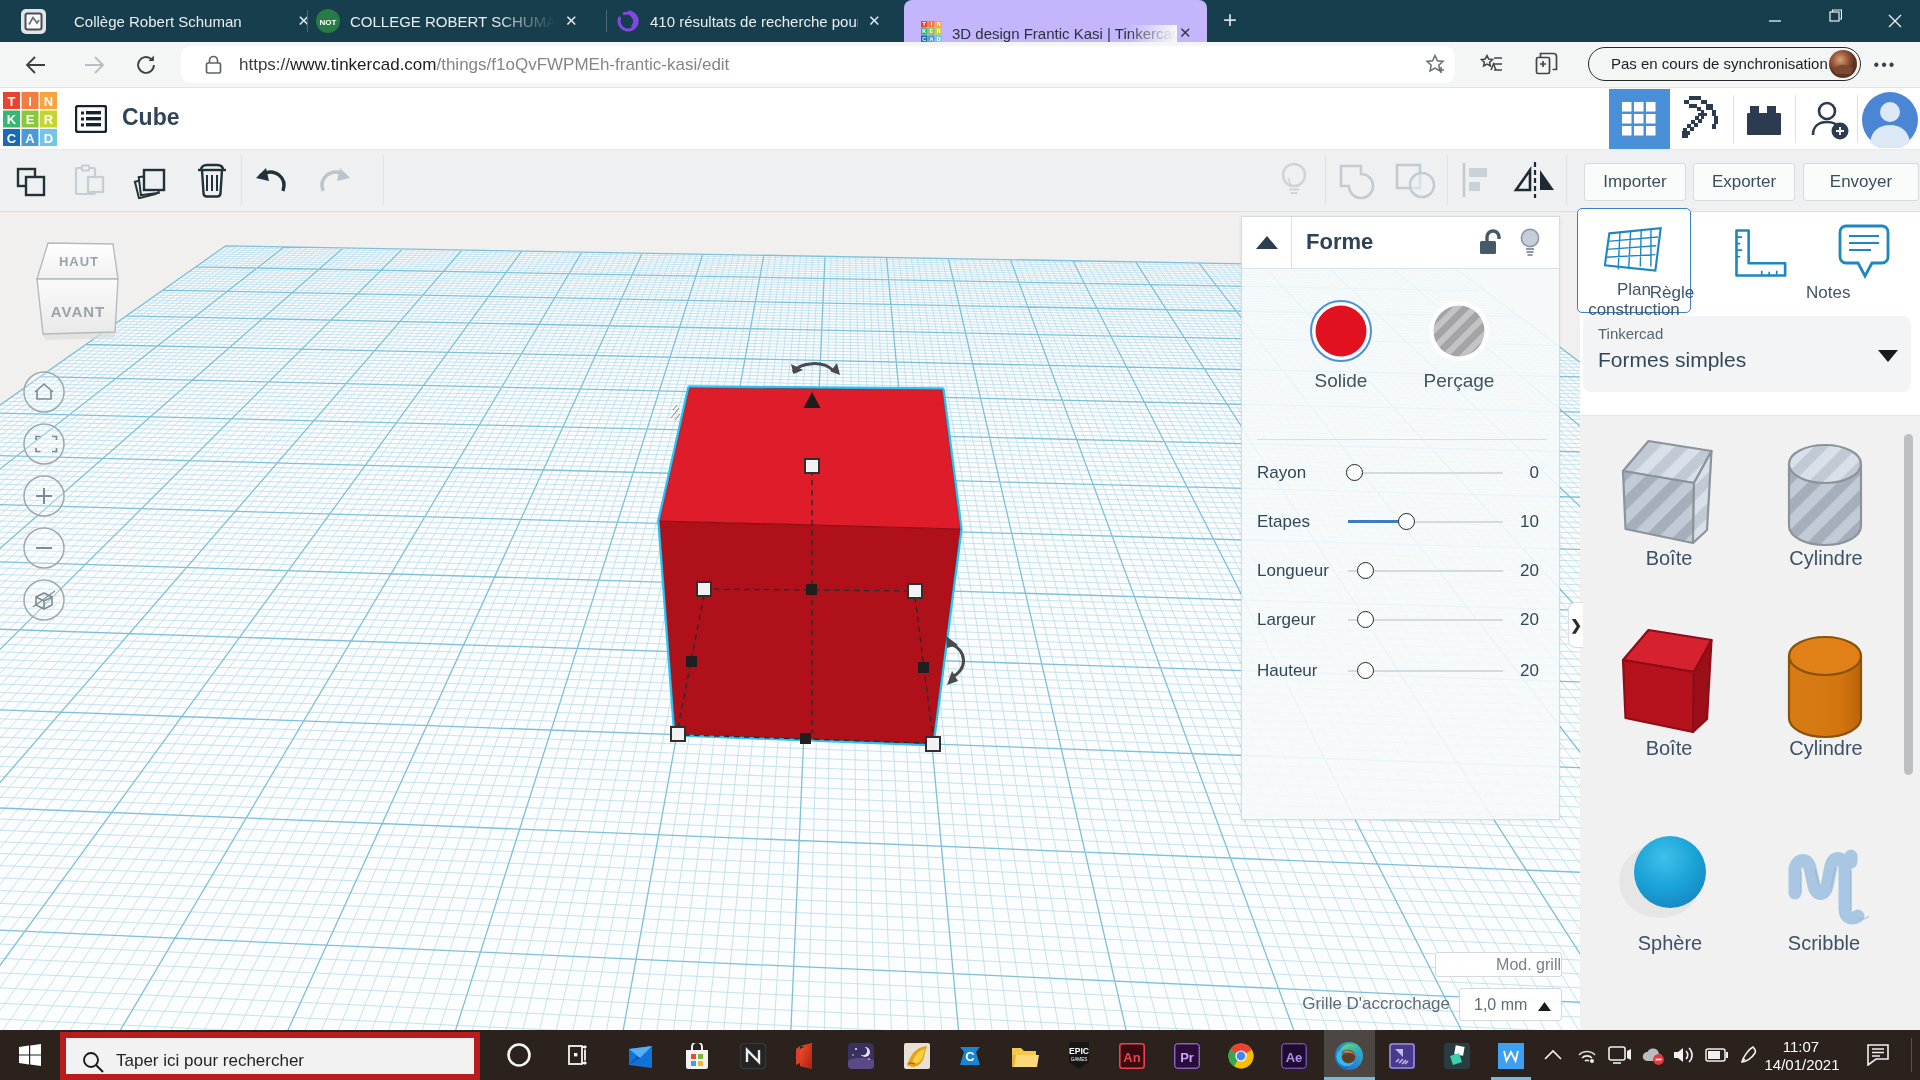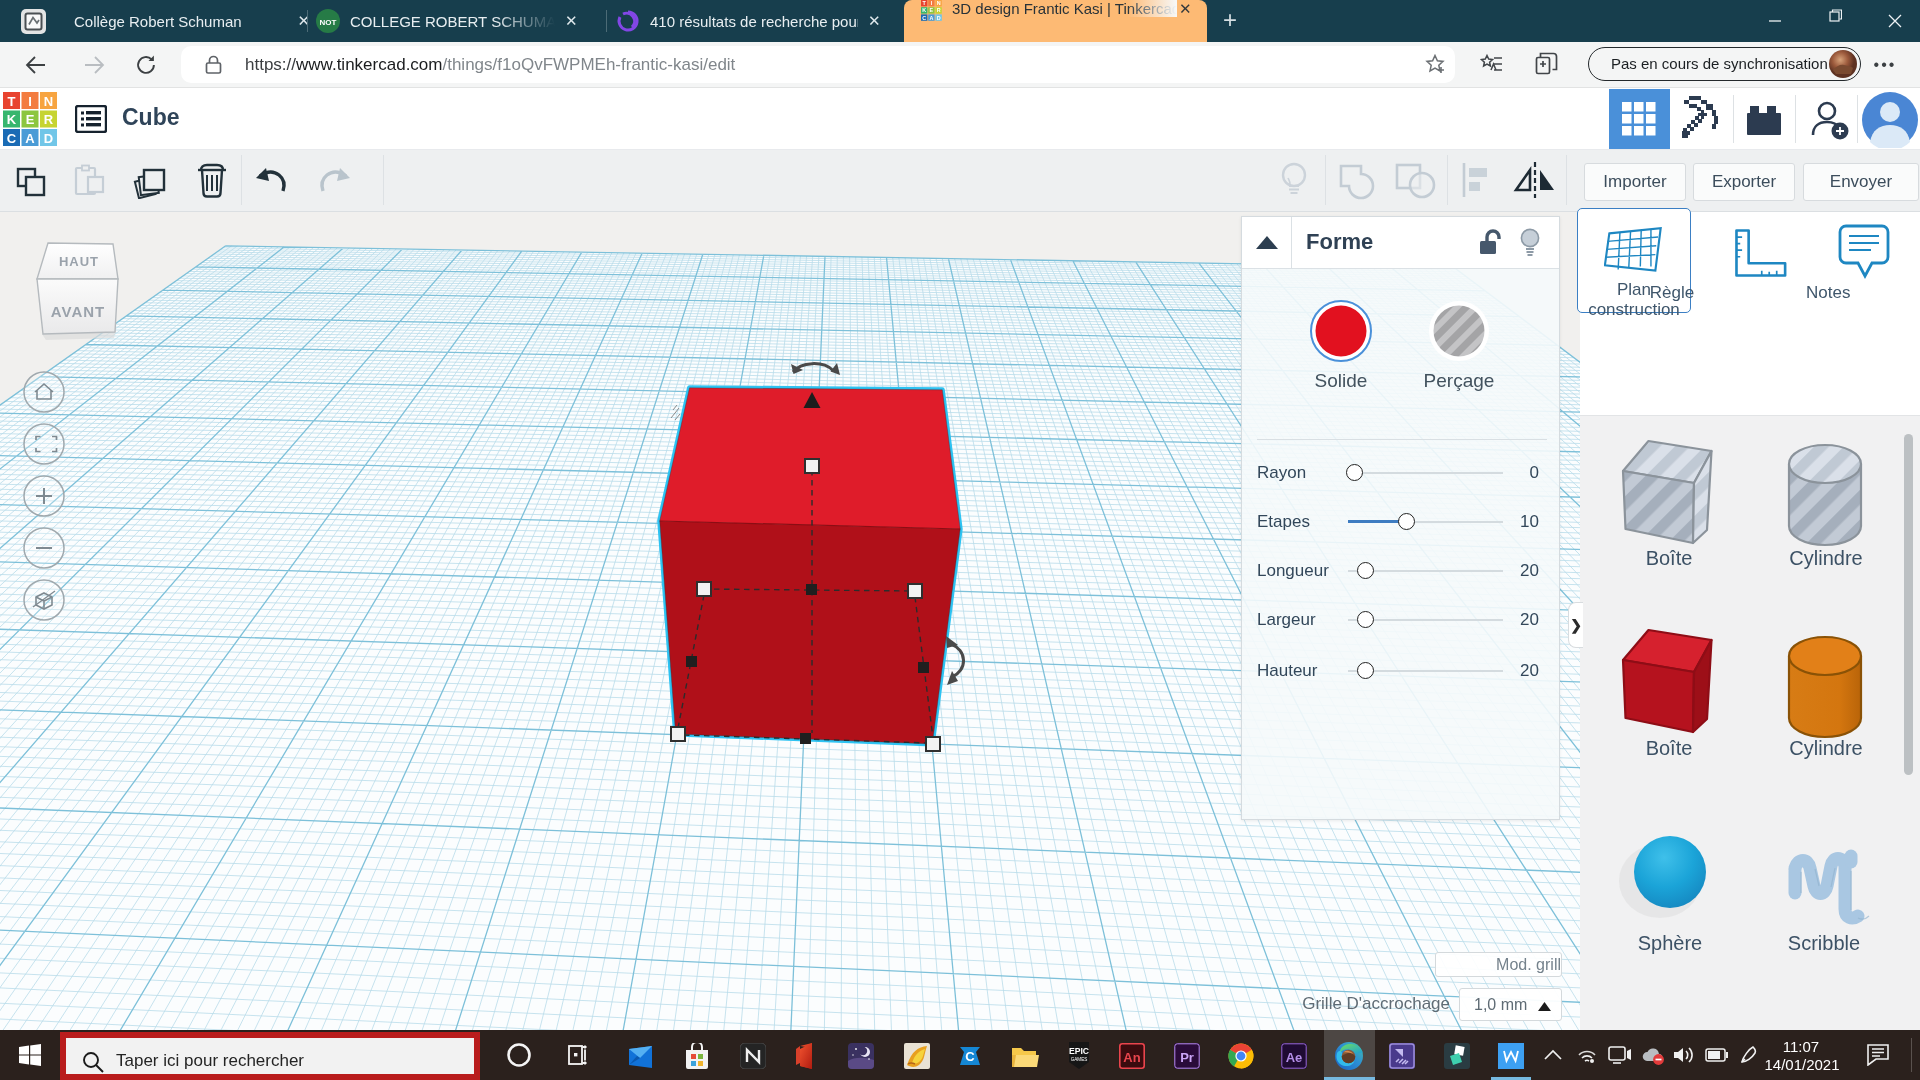--- a/index.html
+++ b/index.html
@@ -4,21 +4,21 @@
 *{margin:0;padding:0;box-sizing:border-box}
 html,body{width:1920px;height:1080px;overflow:hidden;font-family:"Liberation Sans",sans-serif}
 
 #titlebar{position:absolute;left:0;top:0;width:1920px;height:42px;background:#173e4d}
 .tab{position:absolute;top:0;height:42px;display:flex;align-items:center;color:#e8eef1;font-size:15px}
 .ttl{white-space:nowrap;overflow:hidden}
 .tab .x{color:#dfe8ec;font-size:15px;margin-left:10px}
 .fade2::after{content:"";position:absolute;right:0;top:0;width:60px;height:100%;background:linear-gradient(90deg,rgba(23,62,77,0),#173e4d)}
 .fadew::after{content:"";position:absolute;right:0;top:0;width:50px;height:100%;background:linear-gradient(90deg,rgba(247,248,248,0),#f7f8f8)}
 .tabsep{position:absolute;top:10px;width:1px;height:22px;background:#4c6b76}
-#activetab{position:absolute;left:904px;top:0;width:303px;height:42px;background:#fdba74;border-radius:8px 8px 0 0;display:flex;align-items:flex-start;color:#283238;font-size:15px}
+#activetab{position:absolute;left:904px;top:0;width:303px;height:42px;background:#c4b5fd;border-radius:8px 8px 0 0;display:flex;align-items:flex-end;color:#283238;font-size:15px}
 #addrrow{position:absolute;left:0;top:42px;width:1920px;height:46px;background:#f4f5f5;border-bottom:1px solid #e2e3e3}
 #urlpill{position:absolute;left:181px;top:46px;width:1274px;height:37px;background:#fff;border-radius:10px;color:#202124;font-size:17px;line-height:37px}
 #syncpill{position:absolute;left:1588px;top:47px;width:273px;height:34px;border:1.6px solid #24292c;border-radius:17px;background:#f4f5f5;color:#1b1f22;font-size:15px;line-height:31px}
 
 #tkhead{position:absolute;left:0;top:88px;width:1920px;height:62px;background:#fff;border-bottom:1px solid #e8eaed}
 #tktools{position:absolute;left:0;top:150px;width:1920px;height:62px;background:#eef0f1;border-bottom:1px solid #dbdfe2}
 .tbtn{position:absolute;top:13px;height:38px;background:#fafbfb;border:1px solid #d7dbde;border-radius:3px;color:#3c4d5c;font-size:17px;text-align:center;line-height:36px}
 .vsep{position:absolute;background:#dde1e4;width:1px}
 
 #viewport{position:absolute;left:0;top:212px;width:1920px;height:818px;background:#f1f0ee;overflow:hidden}
@@ -126,21 +126,21 @@
   <svg width="22" height="22" viewBox="0 0 22 22" style="position:absolute;left:135px;top:12px">
       <path d="M18.9 11a7.9 7.9 0 1 1-2.3-5.6" fill="none" stroke="#3c4043" stroke-width="1.9"></path>
       <path d="M18.9 1.5v5.4h-5.4z" fill="#3c4043"></path>
     </svg>
 </div>
 <div id="urlpill">
   <svg width="17" height="19" viewBox="0 0 17 19" style="position:absolute;left:24px;top:9px">
       <rect x="1.5" y="8" width="14" height="10" rx="1.5" fill="none" stroke="#5f6368" stroke-width="1.7"></rect>
       <path d="M4.5 8V5.5a4 4 0 0 1 8 0V8" fill="none" stroke="#5f6368" stroke-width="1.7"></path>
     </svg>
-  <span style="position:absolute;left:64px;color:#3a3d40">https://<span style="color:#1b1d1f">www.tinkercad.com</span><span style="color:#80868b">/things/f1oQvFWPMEh-frantic-kasi/edit</span></span>
+  <span style="position:absolute;left:58px;color:#3a3d40">https://<span style="color:#1b1d1f">www.tinkercad.com</span><span style="color:#80868b">/things/f1oQvFWPMEh-frantic-kasi/edit</span></span>
 
   <svg width="21" height="21" viewBox="0 0 21 21" style="position:absolute;left:1244px;top:8px">
       <path d="M10 1.5l2.4 5.3 5.6.6-4.2 3.9 1.2 5.6-5-2.9-5 2.9 1.2-5.6L2 7.4l5.6-.6z" fill="none" stroke="#6b6f73" stroke-width="1.5"></path>
       <path d="M16 13v6M13 16h6" stroke="#6b6f73" stroke-width="1.6"></path>
     </svg>
 </div>
 
 <svg width="24" height="24" viewBox="0 0 24 24" style="position:absolute;left:1480px;top:52px">
     <path d="M7 3.5l1.7 3.6 3.8.4-2.9 2.7.8 3.8-3.4-2-3.4 2 .8-3.8L1.5 7.5l3.8-.4z" fill="none" stroke="#414549" stroke-width="1.5"></path>
     <path d="M14 6h8M14 12h8M14 18h8" stroke="#414549" stroke-width="1.7"></path>
@@ -492,20 +492,27 @@
     <div class="strack" style="left:91px"></div>
     <div class="sknob" style="left:100px"></div>
     <div class="sval">20</div>
   </div>
 </div>
 
 <div id="sidebar">
 
   <div id="gallery"></div>
 
+  <div style="position:absolute;left:3px;top:104px;width:328px;height:76px;background:#f3f4f5;border-radius:8px">
+    <div style="position:absolute;left:15px;top:9px;font-size:15px;color:#55656f">Tinkercad</div>
+    <div style="position:absolute;left:15px;top:32px;font-size:21px;color:#33475a">Formes simples</div>
+    <svg width="20" height="12" viewBox="0 0 20 12" style="position:absolute;left:295px;top:34px">
+        <path d="M0 0h20L10 12z" fill="#1a1a1a"></path>
+      </svg>
+  </div>
 
   <svg width="340" height="615" viewBox="0 0 340 615" style="position:absolute;left:0;top:203px">
     <defs>
       <pattern id="ghatch" width="21" height="21" patternTransform="rotate(45)" patternUnits="userSpaceOnUse">
           <rect width="21" height="21" fill="#c2cad5"></rect>
           <rect width="10.5" height="21" fill="#a5afbc"></rect>
         </pattern>
       <pattern id="ghatch2" width="21" height="21" patternTransform="rotate(45)" patternUnits="userSpaceOnUse">
           <rect width="21" height="21" fill="#dae0e9"></rect>
           <rect width="10.5" height="21" fill="#c0c9d4"></rect>

